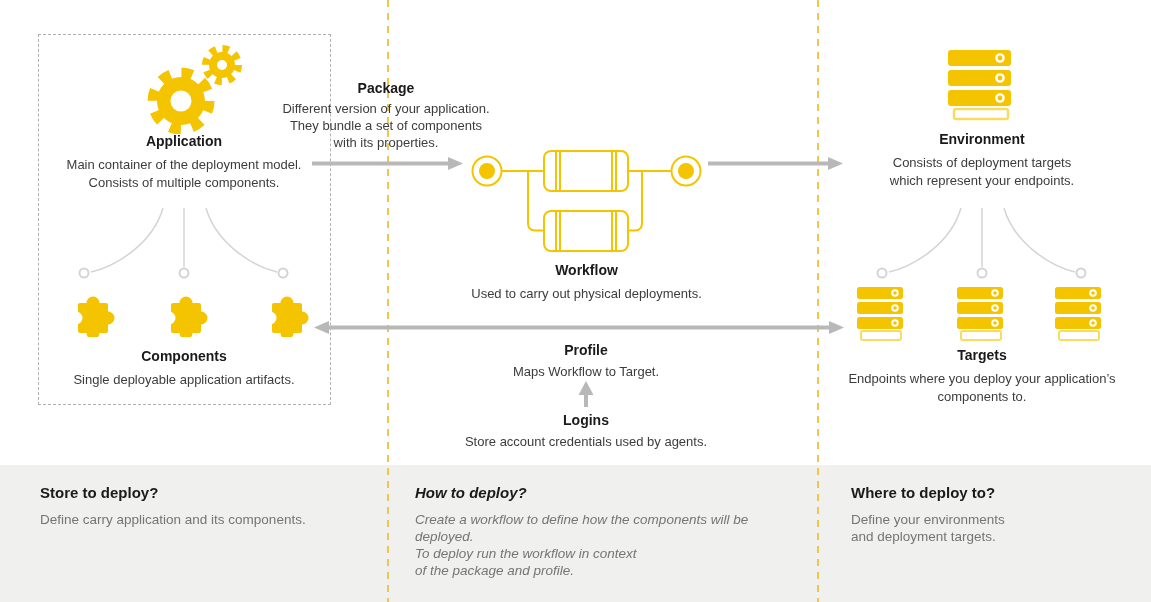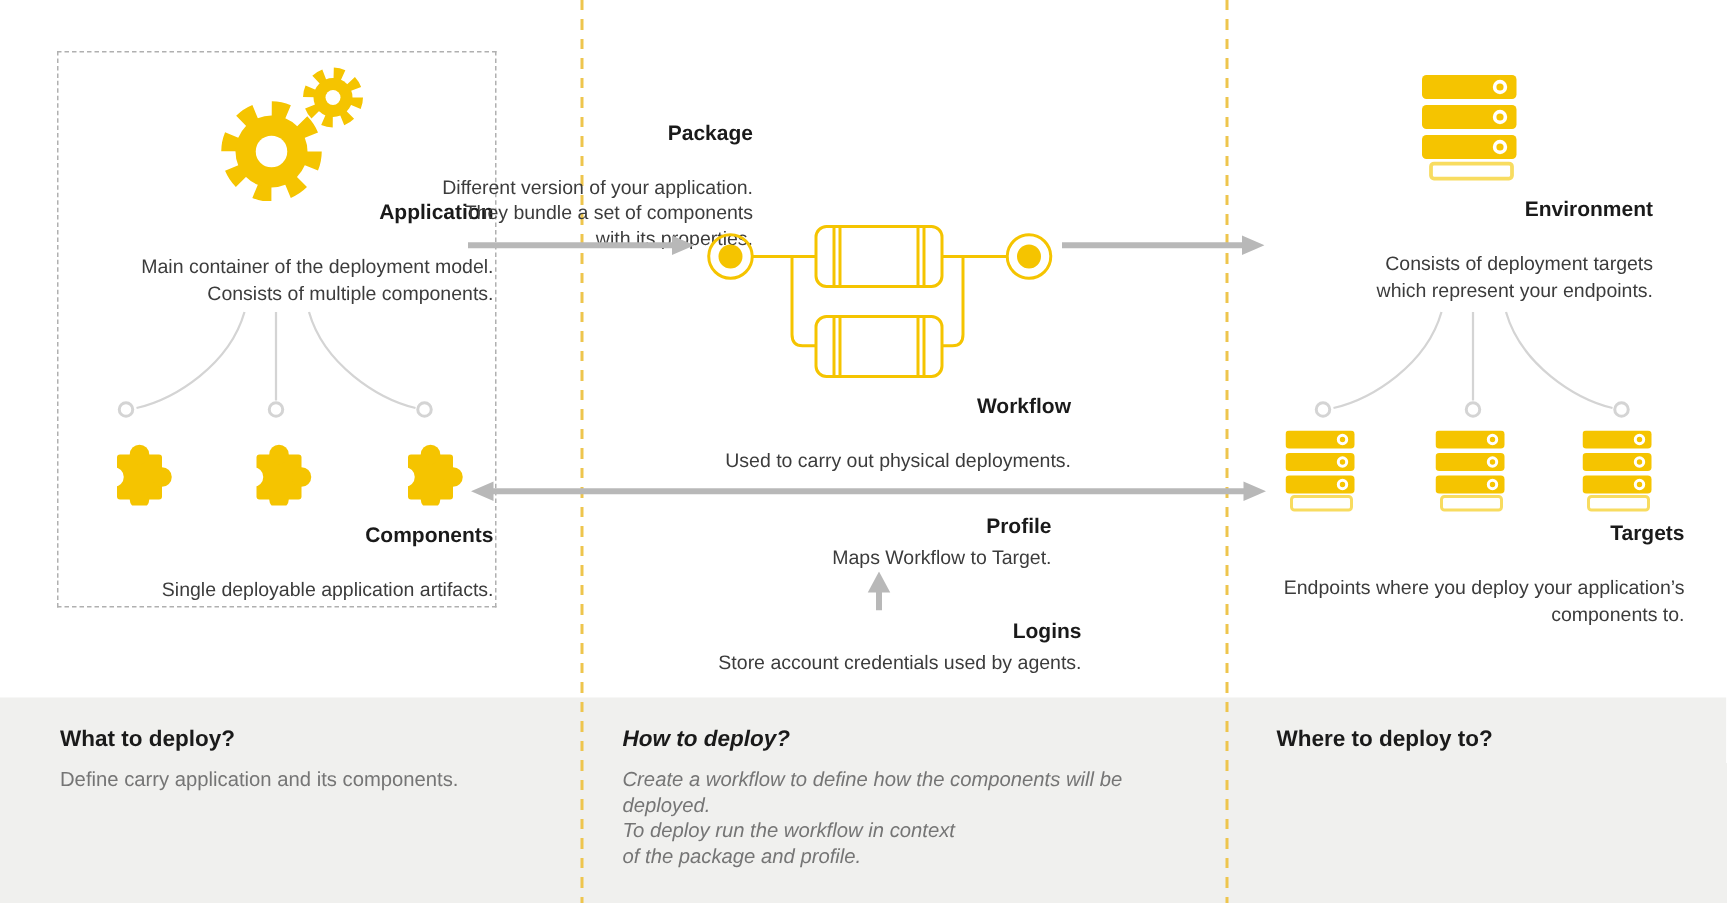--- a/index.html
+++ b/index.html
@@ -1,23 +1,23 @@
 <!DOCTYPE html>
 <html><head>
 <meta charset="utf-8">
 <style>
   html,body{margin:0;padding:0;background:#fff;}
   #stage{
     position:relative;width:1151px;height:602px;overflow:hidden;
     font-family:"Liberation Sans",sans-serif;background:#fff;
   }
   .abs{position:absolute;}
-  .node{text-align:right;}
+  .node{text-align:center;}
   .node-title{font-size:14px;font-weight:bold;color:#1a1a1a;}
-  .node-desc{font-size:13px;color:#3c3c3c;margin-top:20px;line-height:18px;white-space:pre-line;}
+  .node-desc{font-size:13px;color:#3c3c3c;margin-top:7px;line-height:18px;white-space:pre-line;}
   .dashed-box{border:1px dashed #b0b0b0;}
   .vdash{width:2px;top:0;height:602px;
     background:repeating-linear-gradient(180deg,#eec54d 0 7px,transparent 7px 13px);}
   .footer-bar{left:0;top:465px;width:1151px;height:137px;background:#f0f0ee;}
   .footer-col .footer-title{font-size:15px;font-weight:bold;color:#1a1a1a;}
   .footer-col .footer-desc{font-size:13.5px;color:#757575;margin-top:10px;line-height:17px;white-space:pre-line;}
   svg{display:block;}
 </style>
 </head>
 <body>
@@ -43,21 +43,21 @@
   </svg>
 
   <div class="abs node" style="left:39px;top:133px;width:290px;">
     <div class="node-title">Application</div>
     <div class="node-desc">Main container of the deployment model.
 Consists of multiple components.</div>
   </div>
 
   <div class="abs node" style="left:270px;top:80px;width:232px;">
     <div class="node-title">Package</div>
-    <div class="node-desc" style="margin-top:20px;line-height:17px;">Different version of your application.
+    <div class="node-desc" style="margin-top:4px;line-height:17px;">Different version of your application.
 They bundle a set of components
 with its properties.</div>
   </div>
 
   <svg class="abs" style="left:312px;top:156px;" width="151" height="15" viewBox="0 0 151 15">
     <line x1="0" y1="7.5" x2="137" y2="7.5" stroke="#b8b8b8" stroke-width="4"></line>
     <polygon points="136,1 151,7.5 136,14" fill="#b8b8b8"></polygon>
   </svg>
 
   <svg class="abs" style="left:470px;top:143px;" width="233" height="112" viewBox="0 0 233 112">
@@ -219,26 +219,28 @@
     </g>
   </svg>
 
   <div class="abs node" style="left:841px;top:347px;width:282px;">
     <div class="node-title">Targets</div>
     <div class="node-desc">Endpoints where you deploy your application’s
 components to.</div>
   </div>
 
   <div class="abs footer-col" style="left:40px;top:484px;width:330px;">
-    <div class="footer-title">What to deploy?</div>
+    <div class="footer-title">Store to deploy?</div>
     <div class="footer-desc">Define carry application and its components.</div>
   </div>
   <div class="abs footer-col" style="left:415px;top:484px;width:390px;font-style:italic;">
     <div class="footer-title">How to deploy?</div>
     <div class="footer-desc">Create a workflow to define how the components will be deployed.
 To deploy run the workflow in context
 of the package and profile.</div>
   </div>
   <div class="abs footer-col" style="left:851px;top:484px;width:280px;">
     <div class="footer-title">Where to deploy to?</div>
+    <div class="footer-desc">Define your environments
+and deployment targets.</div>
   </div>
 
 </div>
 
 </body></html>

